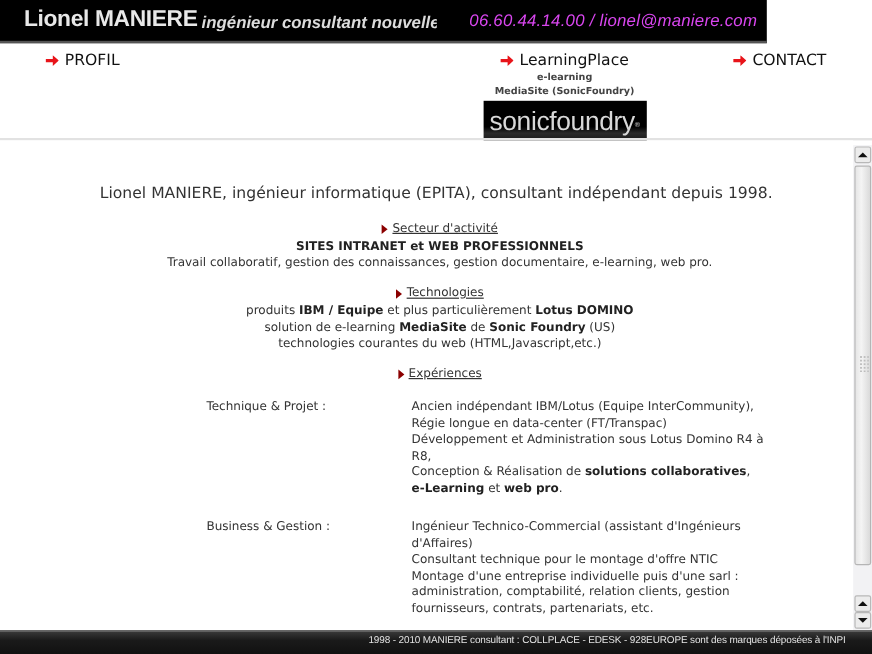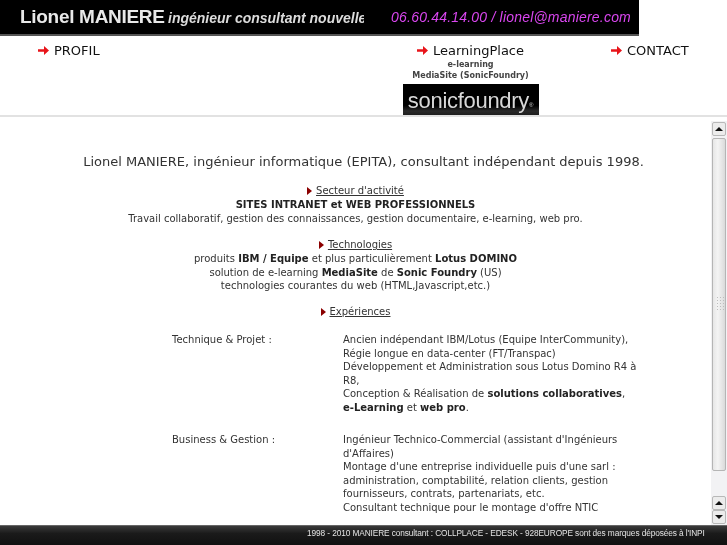--- a/index.html
+++ b/index.html
@@ -63,21 +63,21 @@
   .sonic-logo .tm { font-size: 6px; vertical-align: top; position: relative; top: 4px; }
 
   .nav-divider { position: absolute; left: 0; top: 115px; width: 727px; height: 2px; background: #e2e2e2; }
 
   
   .content { position: absolute; left: 0; top: 117px; width: 711px; height: 408px; overflow: hidden; background: #fff; }
   .intro {
     position: absolute; top: 37px; left: 0; width: 727px; text-align: center;
     font-family: "DejaVu Sans", sans-serif; font-size: 13px; color: #333;
   }
-  .section { position: absolute; left: 0; width: 711px; text-align: center; font-size: 10px; line-height: 13.5px; color: #333; }
+  .section { position: absolute; left: 11px; width: 711px; text-align: center; font-size: 10px; line-height: 13.5px; color: #333; }
   .section-title { display: inline-flex; align-items: center; gap: 4px; color: #333; }
   .section-title .t { text-decoration: underline; cursor: pointer; }
   .tri-icon { width: 0; height: 0; border-top: 4px solid transparent; border-bottom: 4px solid transparent; border-left: 5px solid #8b0000; display: inline-block; }
   .b { font-weight: bold; color: #222; }
 
   .exp-row { position: absolute; left: 172px; font-size: 10px; line-height: 13.5px; color: #333; }
   .exp-label { position: absolute; left: 0; top: 0; width: 160px; white-space: nowrap; }
   .exp-body { position: absolute; left: 171px; top: 0; width: 300px; }
 
   
@@ -195,22 +195,22 @@
       <div>Régie longue en data-center (FT/Transpac)</div>
       <div>Développement et Administration sous Lotus Domino R4 à R8,</div>
       <div><span>Conception &amp; Réalisation de </span><span class="b">solutions collaboratives</span><span>,</span><br><span class="b">e-Learning</span><span> et </span><span class="b">web pro</span><span>.</span></div>
     </div>
   </div>
 
   <div class="exp-row" style="top:316px;">
     <div class="exp-label">Business &amp; Gestion :</div>
     <div class="exp-body">
       <div>Ingénieur Technico-Commercial (assistant d'Ingénieurs d'Affaires)</div>
+      <div>Consultant technique pour le montage d'offre NTIC</div>
       <div>Montage d'une entreprise individuelle puis d'une sarl : administration, comptabilité, relation clients, gestion fournisseurs, contrats, partenariats, etc.</div>
-      <div>Consultant technique pour le montage d'offre NTIC</div>
     </div>
   </div>
 </div>
 
 <div class="scrollbar">
   <div class="sb-btn sb-up-top">
       <span class="tri-up"></span>
     </div>
   <div class="sb-thumb">
       <div class="grip"></div>

